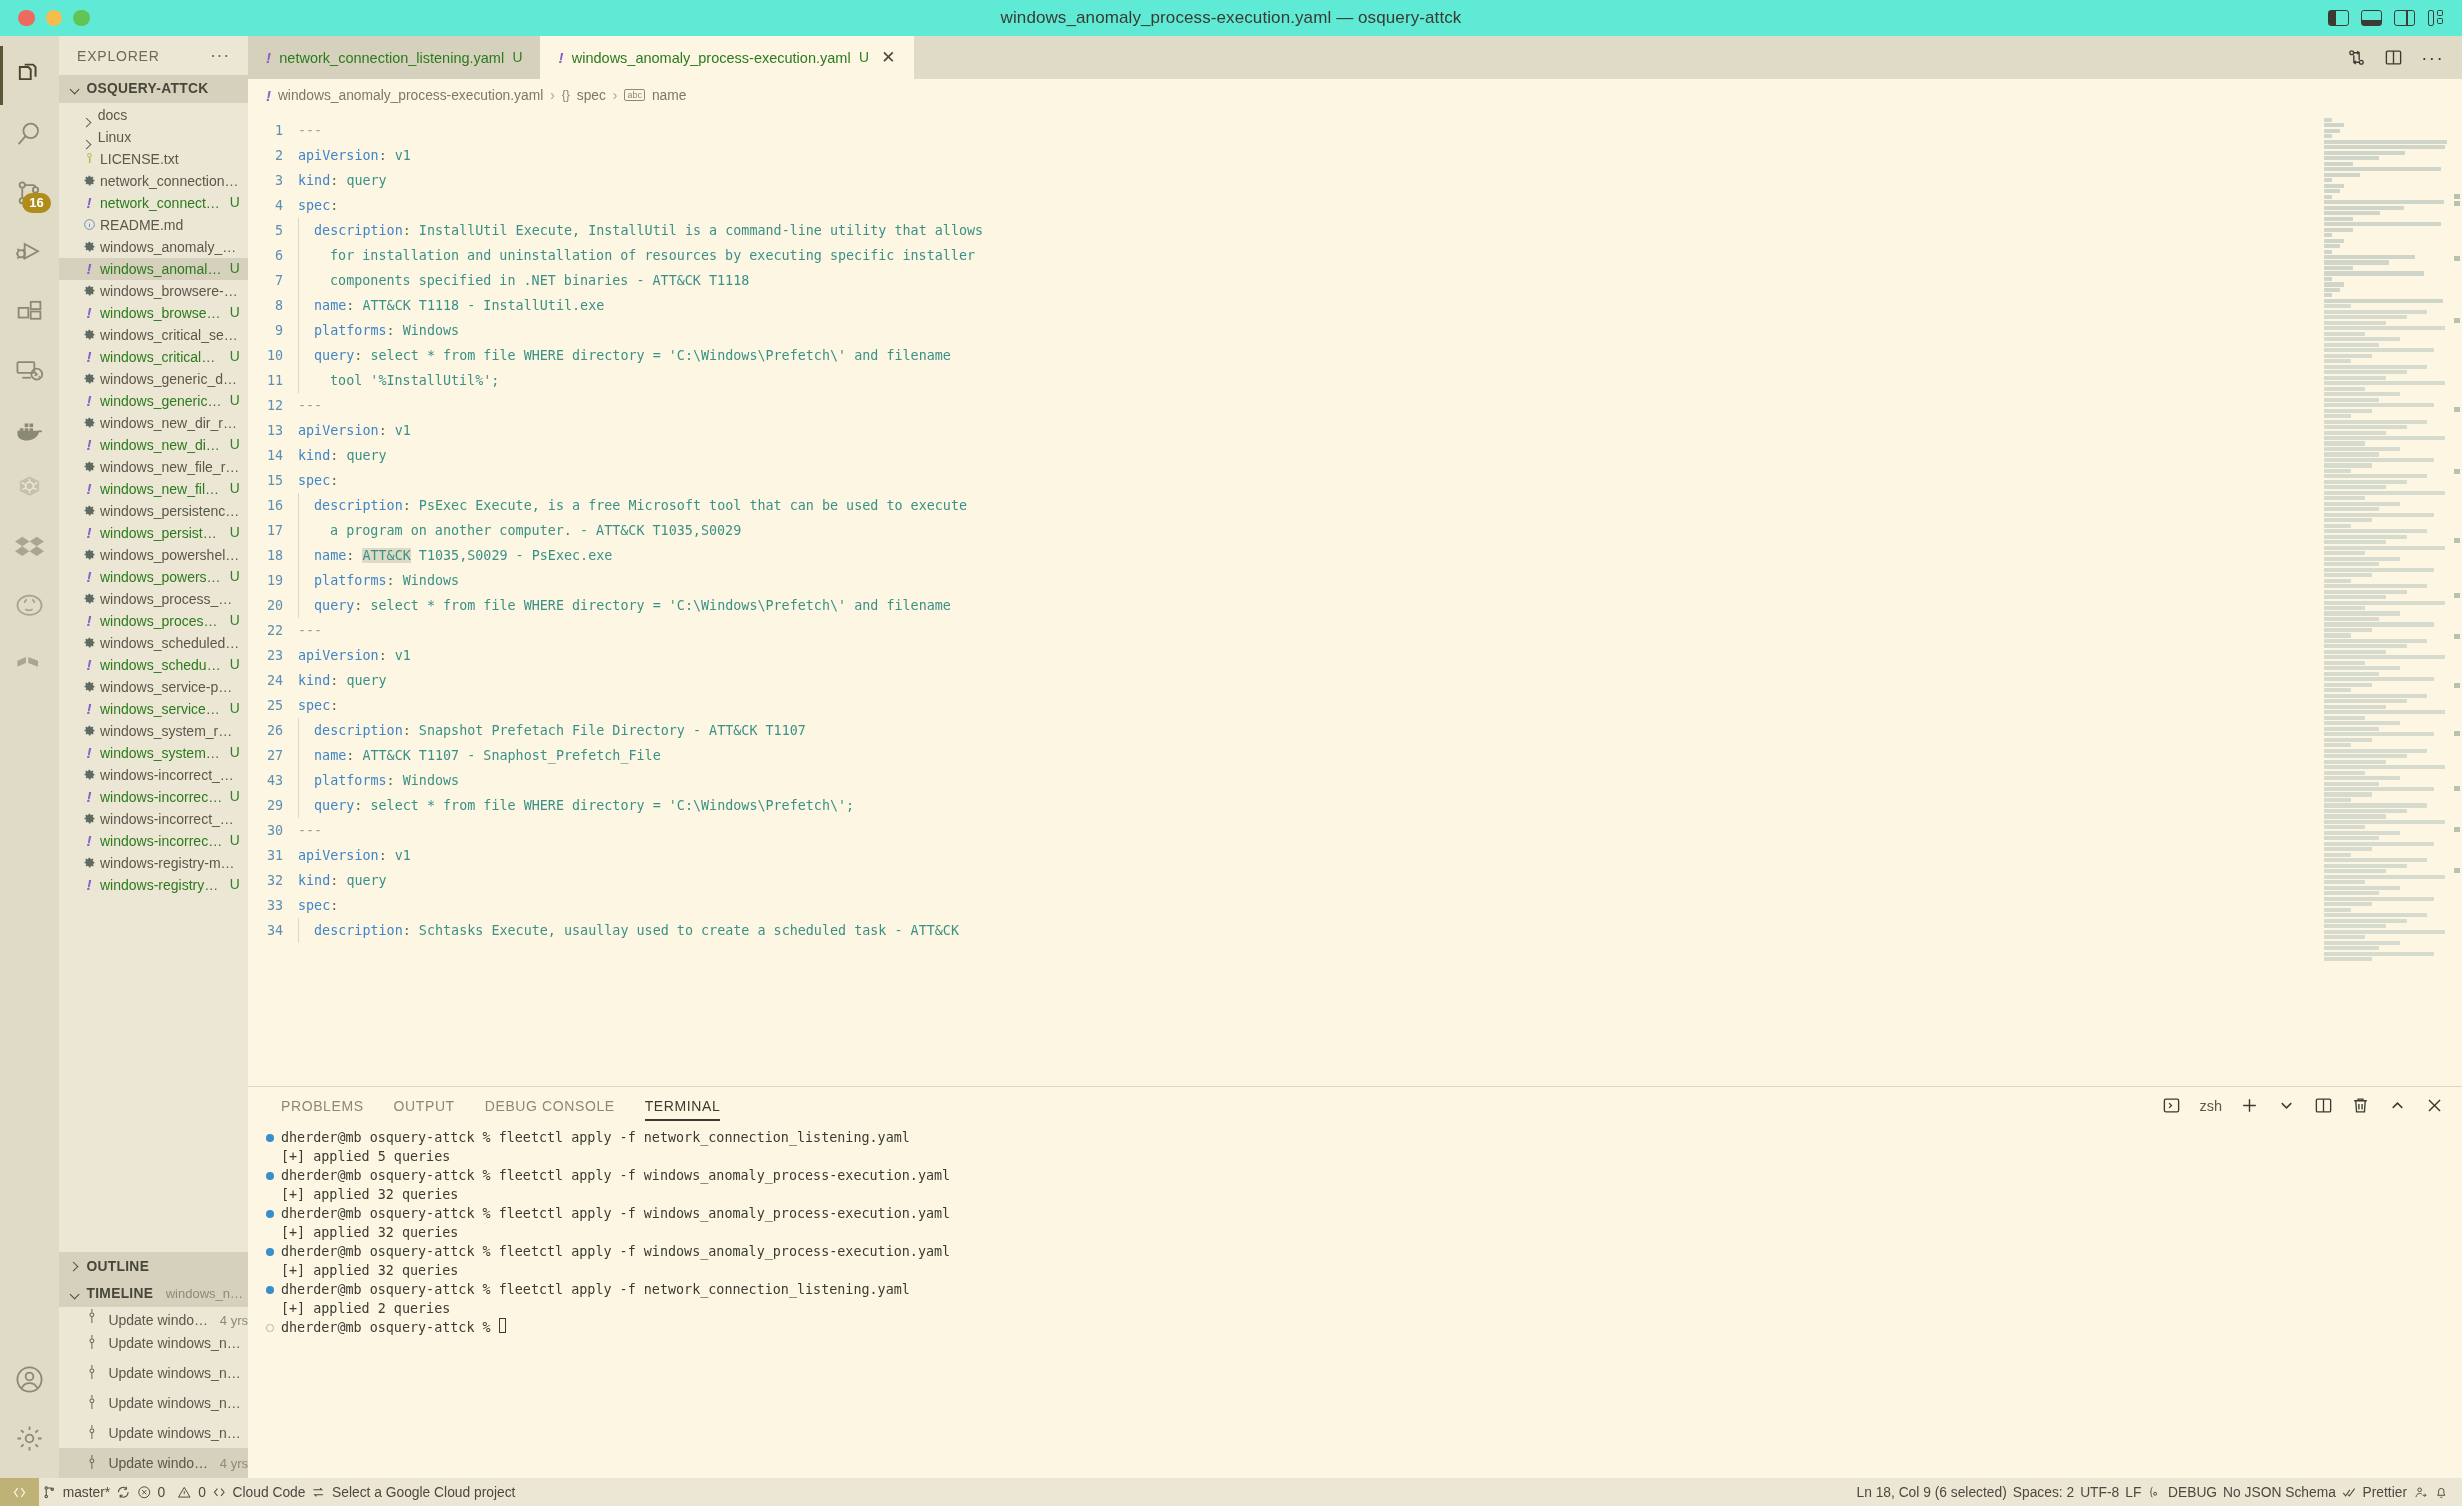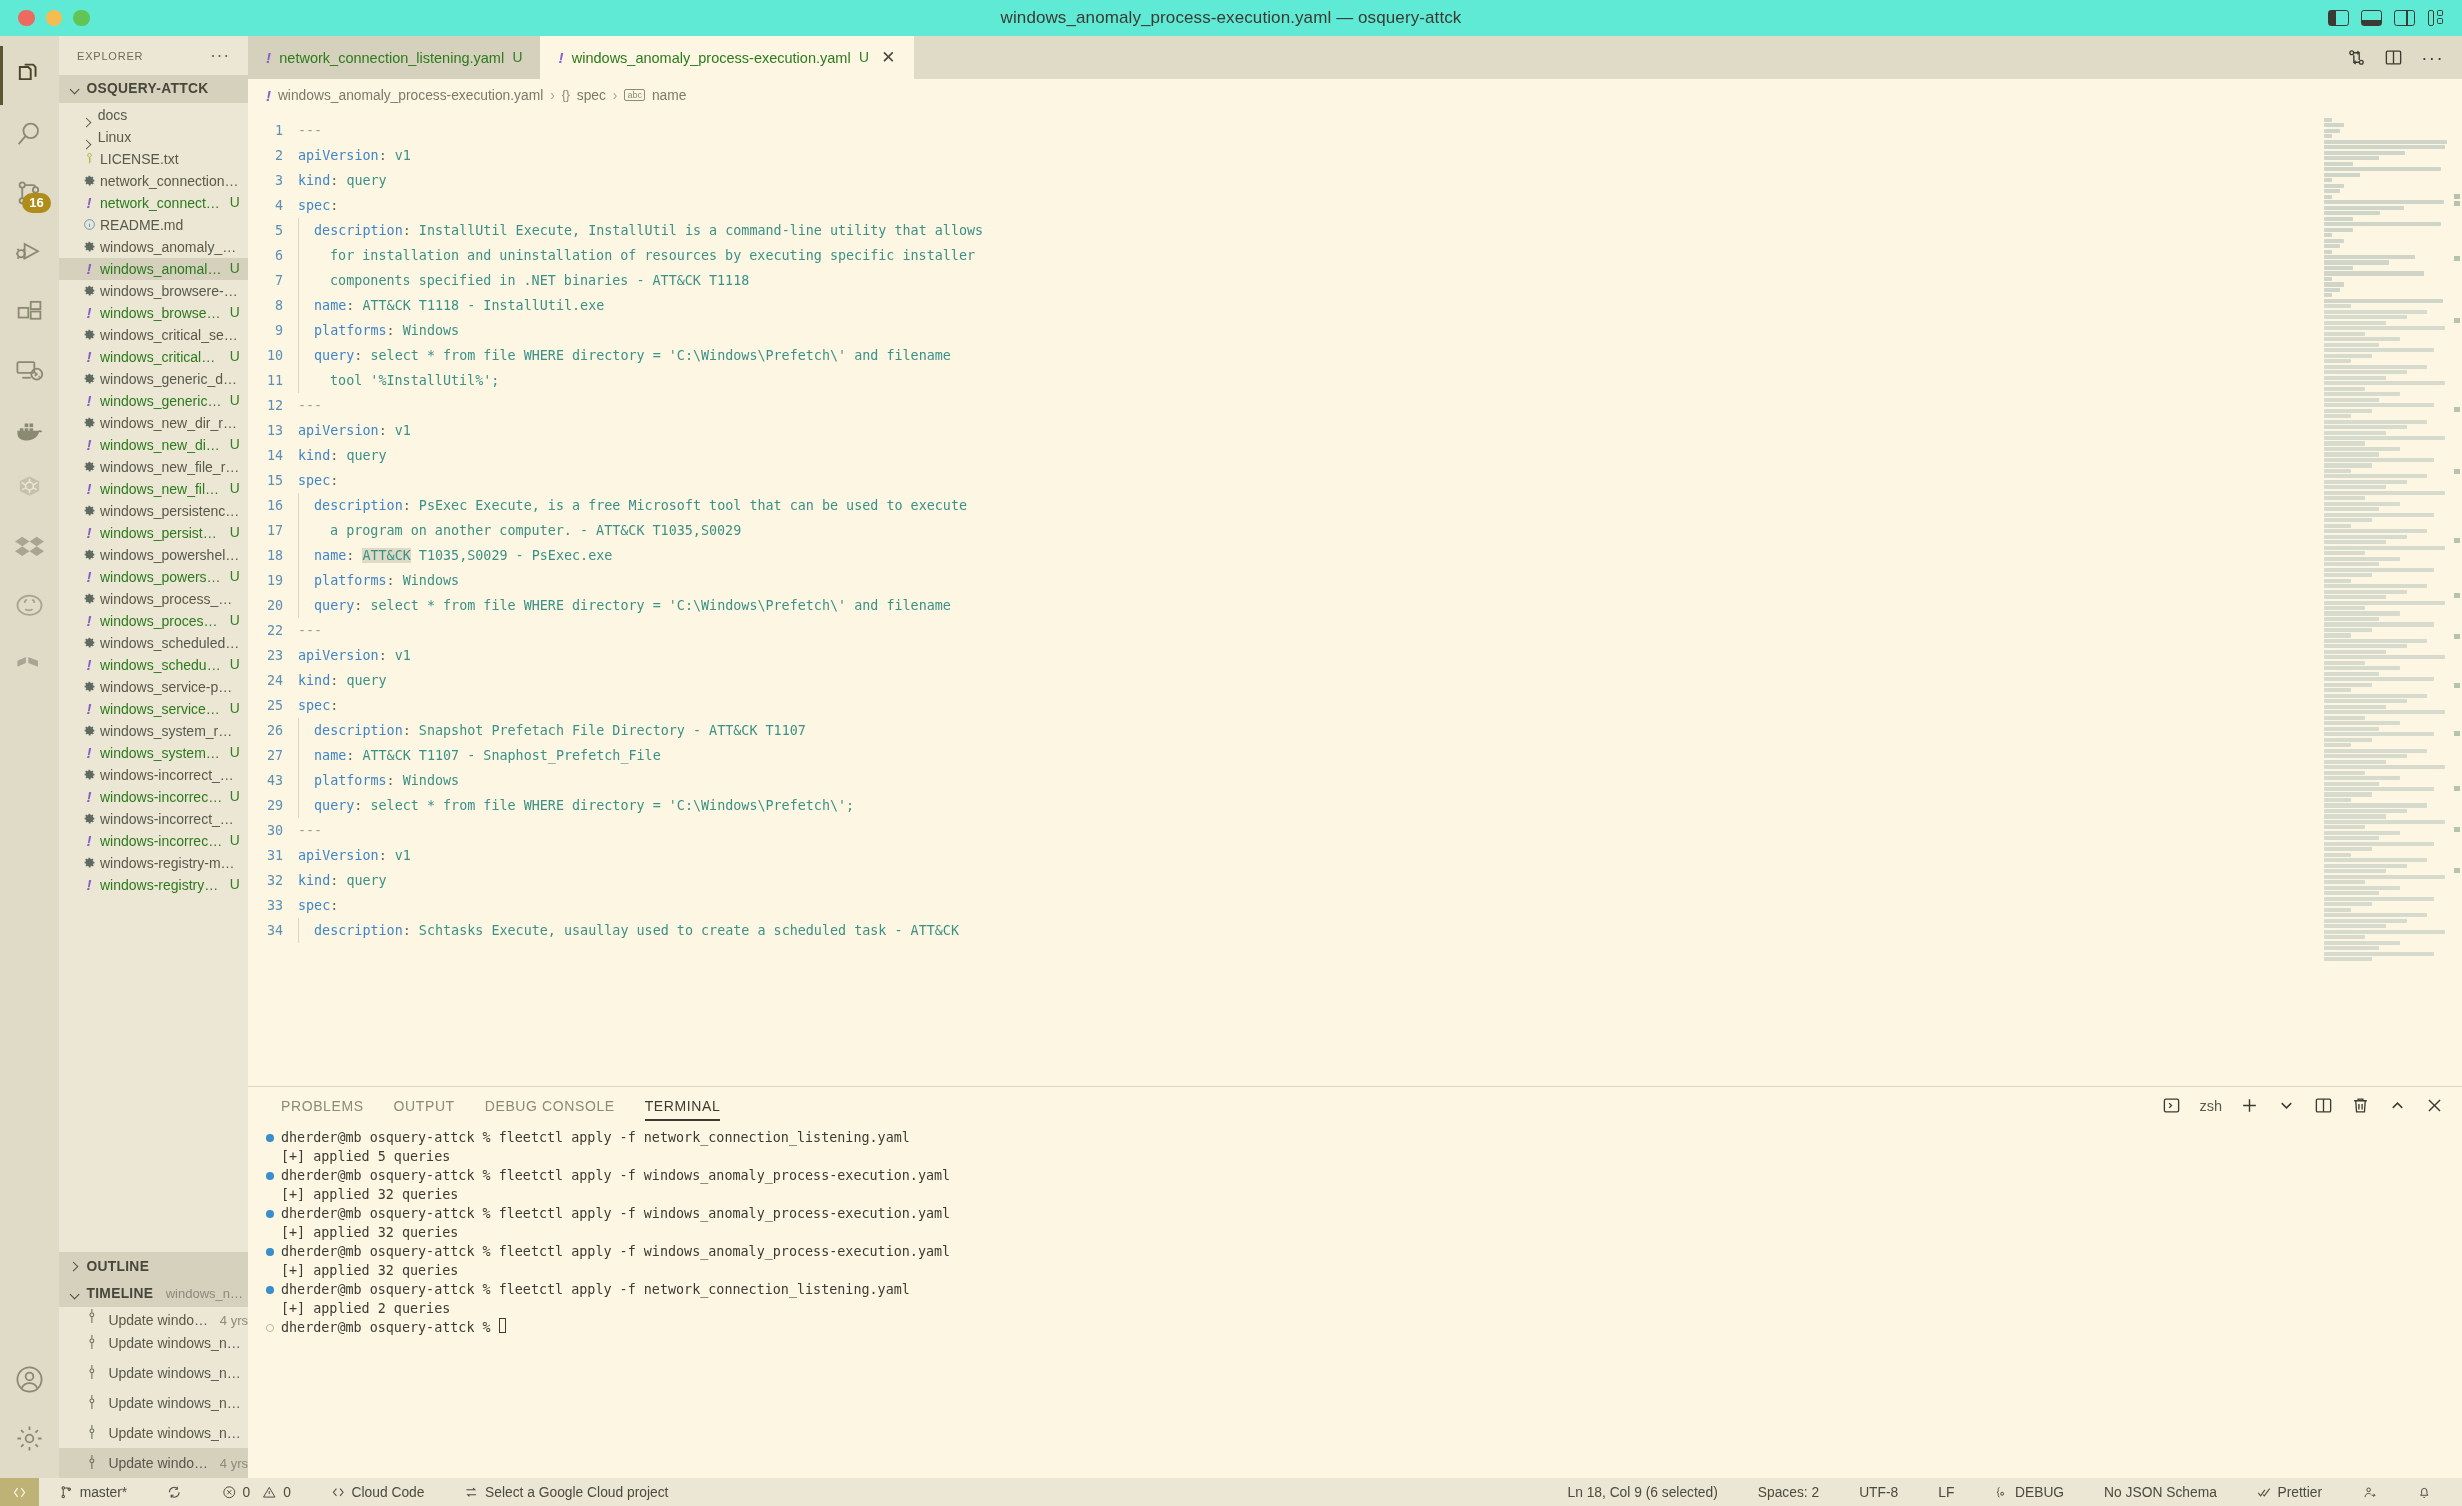--- a/index.html
+++ b/index.html
@@ -49,21 +49,21 @@
   }
   .badge {
     position:absolute; right:8.3px; bottom:9.6px; background:#b08c1a; color:#fff;
     font-size:13px; font-weight:bold; border-radius:13.8px; padding:1.4px 6.9px; line-height:1.35;
   }
   .act-bottom { margin-top:auto; display:flex; flex-direction:column; align-items:center; padding-bottom:9.6px; }
 
   
   .sidebar { width:189px; flex:0 0 189px; background:#ece7d5; display:flex; flex-direction:column; min-width:0; }
   .sb-head { height:39px; display:flex; align-items:center; justify-content:space-between; padding:0 18px 0 18px; }
-  .sb-head .t { font-size:11px; letter-spacing:0.8px; color:#6b6a58; }
+  .sb-head .t { font-size:14px; letter-spacing:0.8px; color:#6b6a58; }
   .sb-head .dots { font-size:18px; color:#6b6a58; letter-spacing:0.7px; line-height:.5; }
   .sb-section-head {
     height:27.5px; background:#d6d1bd; display:flex; align-items:center; gap:5.5px;
     padding-left:9.6px; font-size:13.8px; font-weight:bold; color:#46463a; letter-spacing:0.3px;
   }
   .chev { width:12.4px; height:12.4px; flex:0 0 12.4px; position:relative; }
   .chev::before{
     content:""; position:absolute; left:2.1px; top:3.4px; width:6.2px;height:6.2px;
     border-right:1.8px solid #46463a; border-bottom:1.8px solid #46463a; transform:rotate(45deg);
   }
@@ -132,21 +132,21 @@
   .term-box { flex:1; padding:4.1px 0 0 18px; font-family:"DejaVu Sans Mono", monospace; font-size:13.4px; line-height:19px; color:#3b3b33; overflow:hidden; }
   .tline { display:flex; align-items:flex-start; white-space:pre; }
   .tdot { width:15px; flex:0 0 15px; padding-top:6.2px; }
   .tdot i { display:block; width:7.6px; height:7.6px; border-radius:50%; background:#3a8ecb; }
   .tdot i.hollow { background:transparent; border:1.4px solid #b9b6a2; }
   .cursor { display:inline-block; width:7.6px; height:14.5px; border:1.4px solid #3b3b33; vertical-align:-2.1px; }
 
   
   .statusbar { height:29px; flex:0 0 29px; background:#ece7d5; display:flex; align-items:center; font-size:13.8px; color:#4a4a3f; }
   .sb-remote { width:39px; height:29px; background:#bfb277; display:flex; align-items:center; justify-content:center; color:#fdf6e3; font-size:15px; }
-  .si { display:flex; align-items:center; gap:6.2px; padding:0 20px; height:29px; white-space:nowrap; }
+  .si { display:flex; align-items:center; gap:6.2px; padding:0 3px; height:29px; white-space:nowrap; }
   .si svg{width:14.5px;height:14.5px;}
   .sright { margin-left:auto; display:flex; align-items:center; padding-right:11px; }
 </style>
 </head>
 <body>
 
 <div id="app">
 
   <div class="titlebar">
     <div class="traffic">

